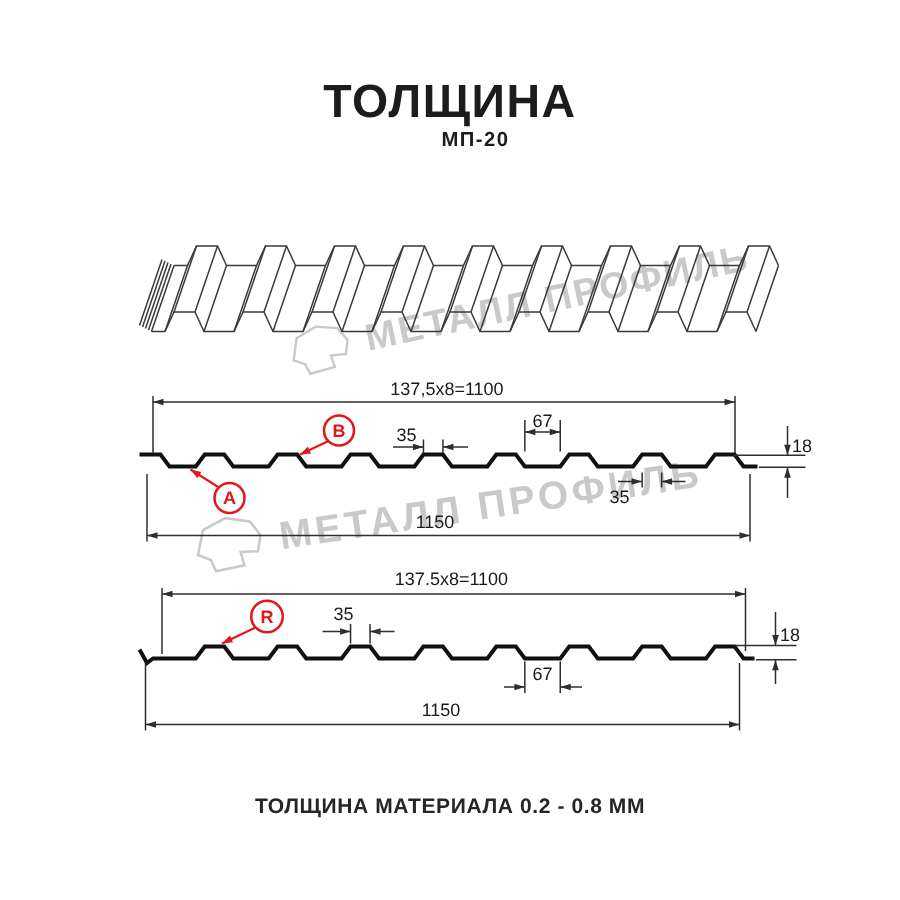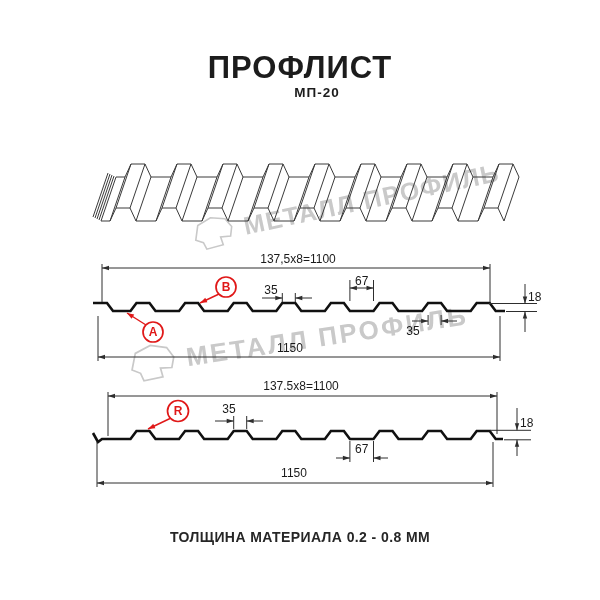--- a/index.html
+++ b/index.html
@@ -18,21 +18,21 @@
   .wm.wm2{left:128px;top:346px;transform:rotate(-8.5deg);}
   .wm.wm2 .wm-text{font-size:26px;letter-spacing:2.5px;}
   .wm svg{display:block;}
   svg.diagram{position:absolute;left:0;top:0;}
 </style>
 </head>
 <body>
 
 <div class="page">
 
-  <h1 class="title">ПРОФЛИСТ</h1>
+  <h1 class="title">ТОЛЩИНА</h1>
   <div class="subtitle">МП-20</div>
 
   <div class="wm wm1">
     <svg width="44" height="36" viewBox="0 0 44 34">
       <path d="M3,21 L8,7 L22,2 L36,6 L41,15 L38,24 L28,23 L29,31 L12,32 L10,25 Z" fill="none" stroke="#c9c9c9" stroke-width="1.6"></path>
     </svg>
     <span class="wm-text">МЕТАЛЛ ПРОФИЛЬ</span>
   </div>
 
   <div class="wm wm2">

